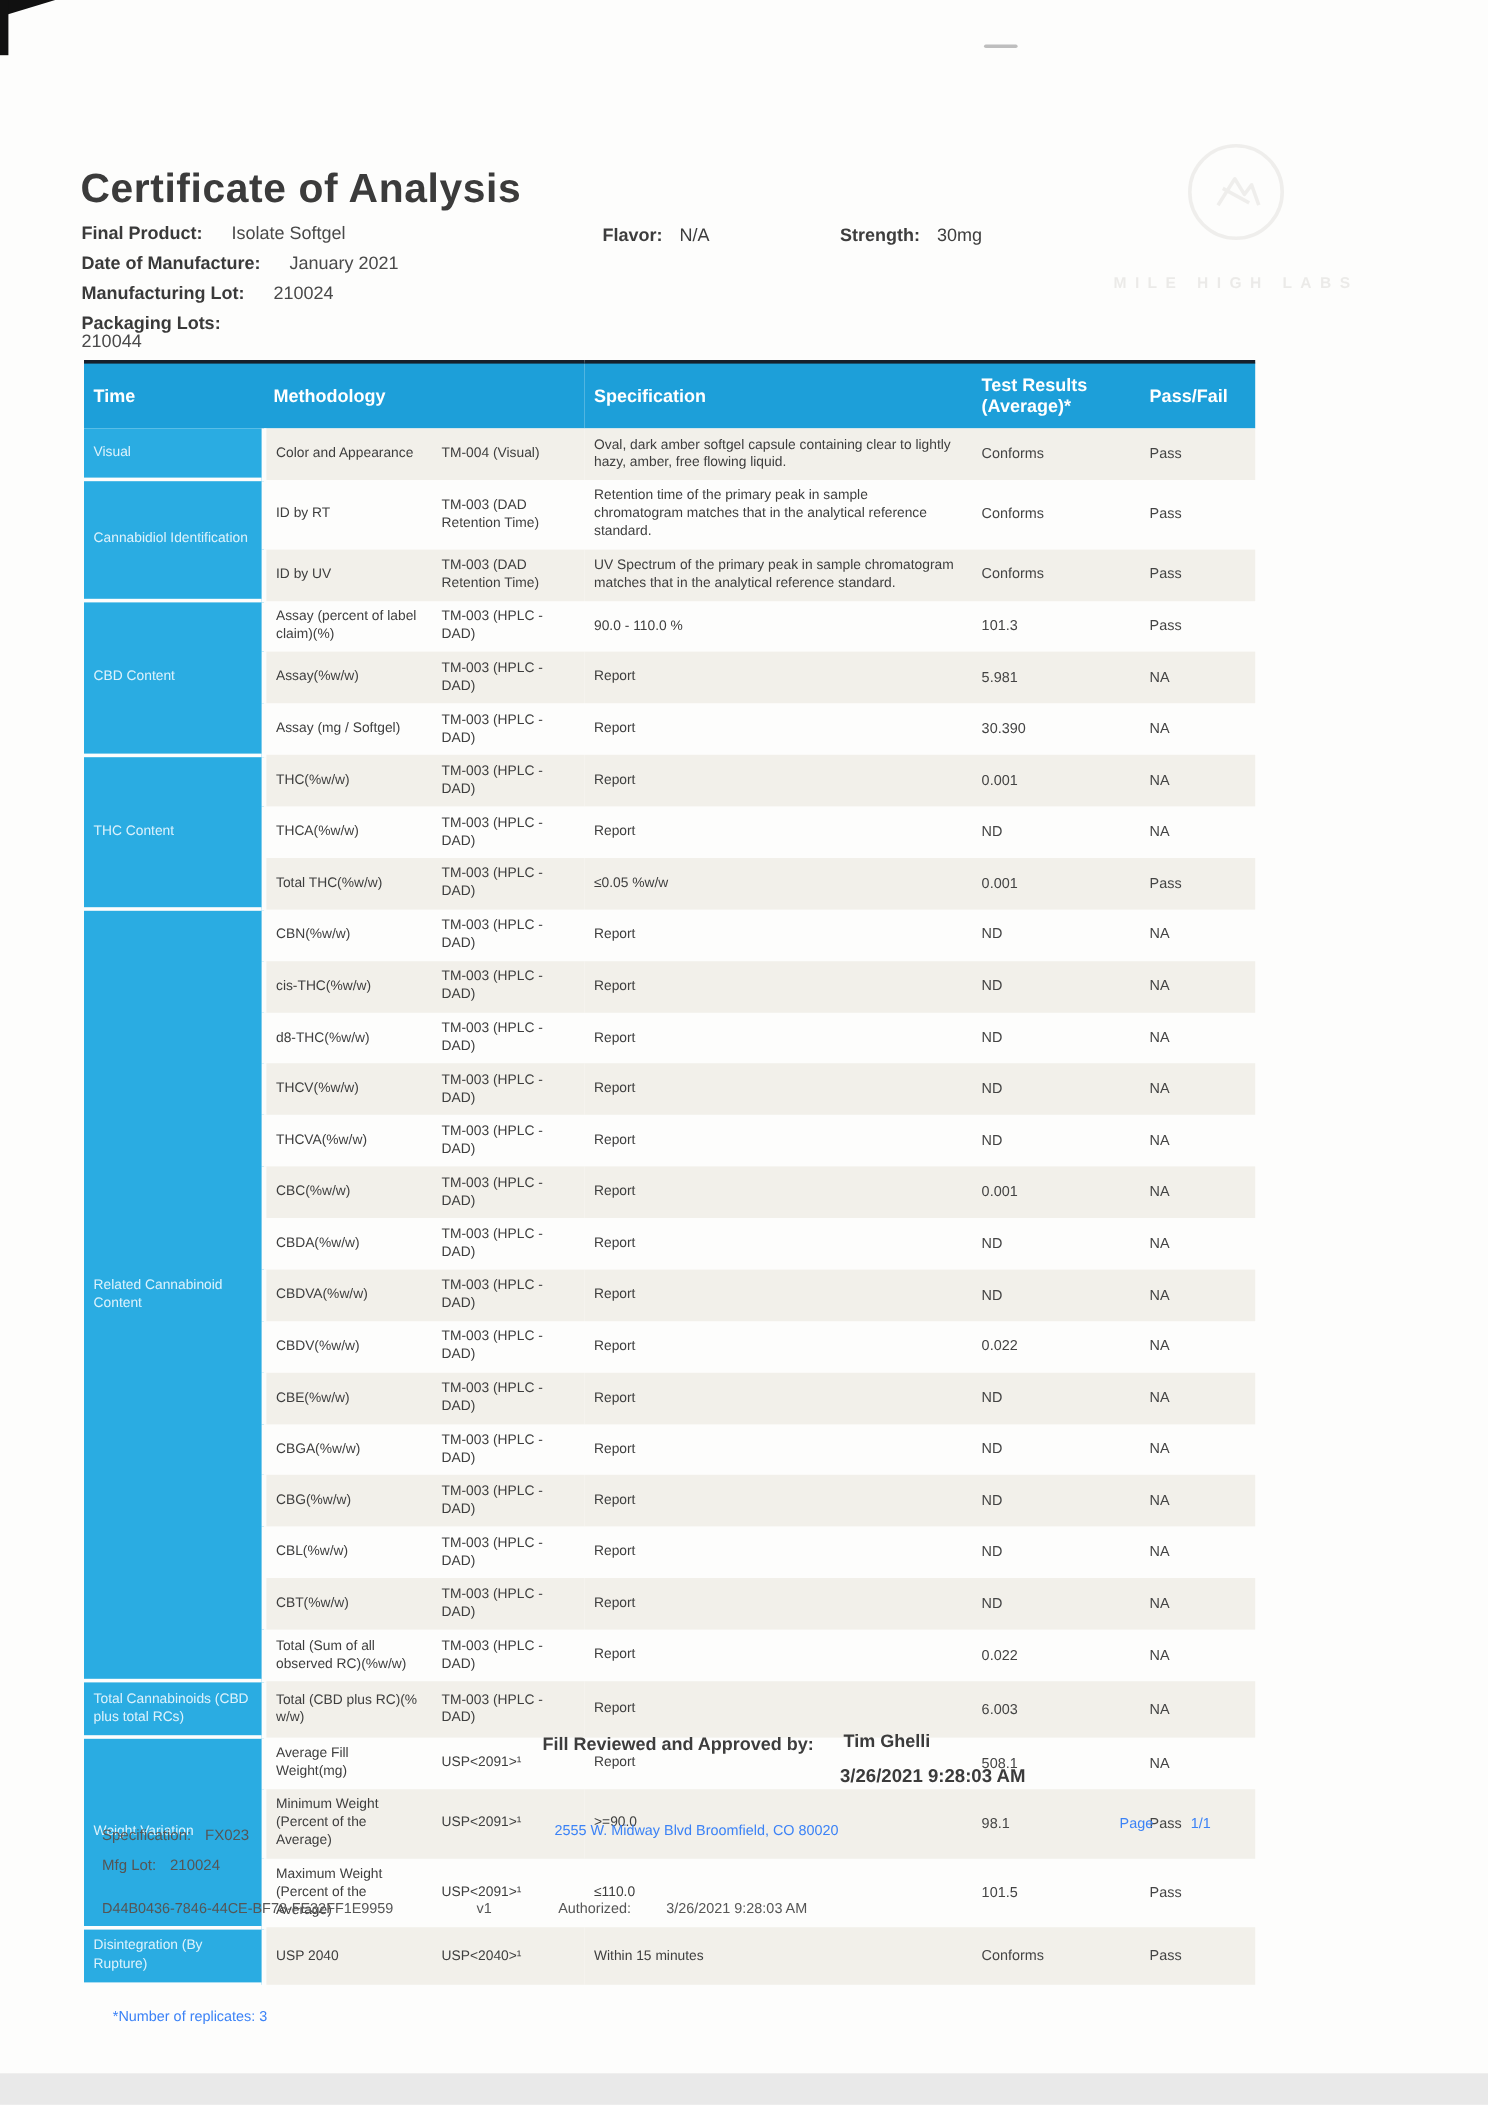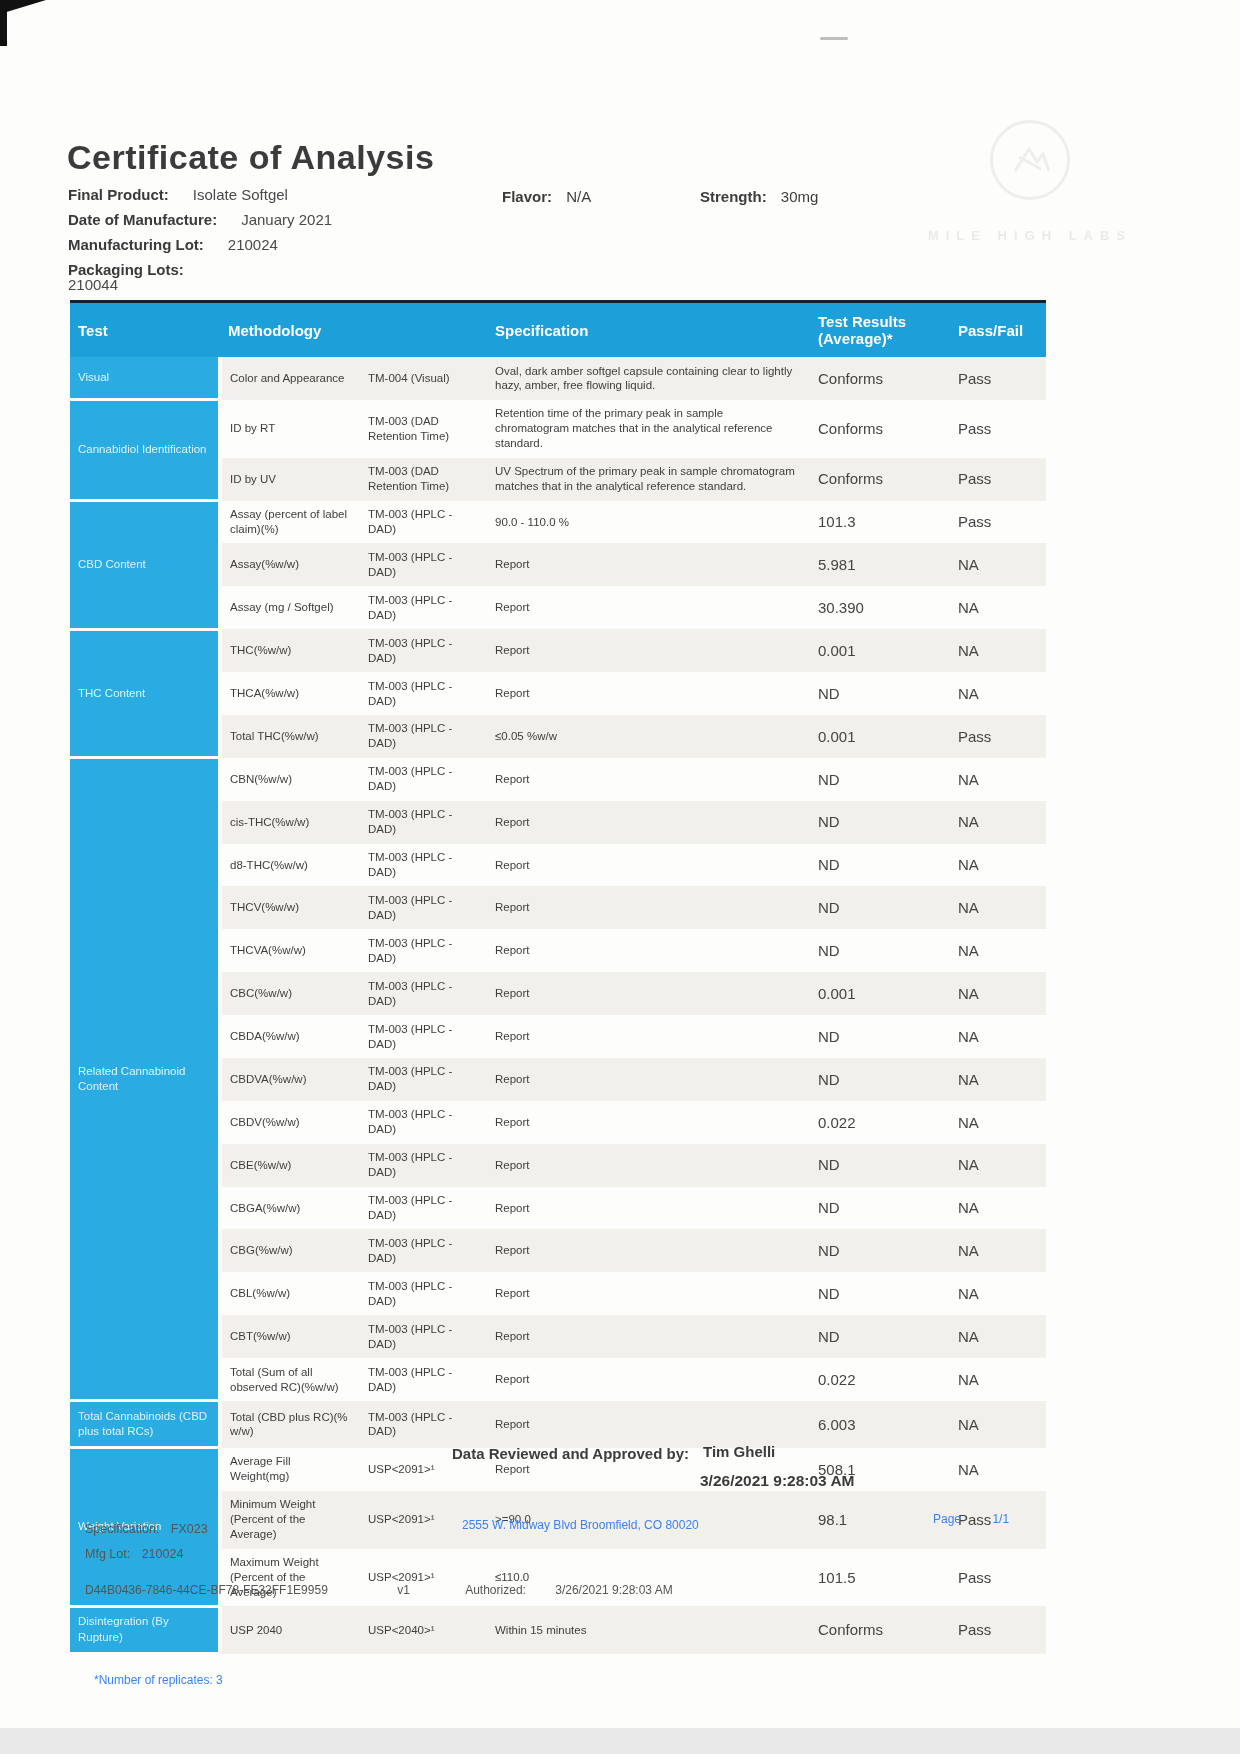--- a/index.html
+++ b/index.html
@@ -32,21 +32,21 @@
   .table-wrap{position:absolute;left:70px;top:300px;width:976px;}
   table.coa{border-collapse:collapse;width:976px;table-layout:fixed;font-size:11.5px;}
   table.coa thead th{background:#1d9fd9;color:#fff;font-size:15px;font-weight:bold;text-align:left;
       padding:10px 8px;border-top:3px solid #16202c;vertical-align:middle;}
   th.th-test{padding-left:24px;}
   th.th-meth,th.th-spec{text-align:center;}
   td{vertical-align:middle;padding:6.5px 8px;line-height:1.3;color:#3e3e3e;}
   td.cat{background:#2aace2;color:#ddf2fc;border-right:4px solid #fdfdfc;border-bottom:3px solid #fdfdfc;
       padding-left:8px;font-size:11.5px;line-height:1.35;}
   tr.stripe td.data{background:#f2f0ea;}
-  td.result,td.pf{font-size:15px;color:#444;}
+  td.result,td.pf{font-size:12px;color:#444;}
   td.spec{padding-right:14px;}
   .footnotes{margin-top:14px;margin-left:24px;font-size:12px;color:#3b82f6;line-height:1.85;}
 
   
   .approval{position:absolute;left:452px;top:1445px;font-size:15px;}
   .approval .lbl{font-weight:bold;}
   .approval-name{position:absolute;left:703px;top:1443px;font-size:15px;font-weight:bold;color:#3b3b3b;}
   .approval-date{position:absolute;left:700px;top:1472px;font-size:15.5px;font-weight:bold;color:#3b3b3b;}
   .footer-spec{position:absolute;left:85px;top:1522px;font-size:12.5px;color:#555;}
   .footer-mfg{position:absolute;left:85px;top:1547px;font-size:12.5px;color:#555;text-align:center;}
@@ -113,21 +113,21 @@
       <colgroup>
         <col style="width:150px">
           <col style="width:140px">
           <col style="width:127px">
         <col style="width:323px">
           <col style="width:140px">
           <col style="width:96px">
       </colgroup>
       <thead>
         <tr>
-          <th class="th-test">Test</th>
+          <th class="th-test">Time</th>
           <th class="th-meth" colspan="2">Methodology</th>
           <th class="th-spec">Specification</th>
           <th>Test Results (Average)*</th>
           <th>Pass/Fail</th>
         </tr>
       </thead>
       <tbody id="coa-body">
           <tr class="stripe">
             <td class="cat" rowspan="1">Visual</td>
             <td class="data ">Color and Appearance</td>
@@ -341,21 +341,21 @@
           </tr>
         </tbody>
     </table>
 
     <div class="footnotes">
       <div>*Number of replicates: 3</div>
     </div>
   </div>
 
   <div class="approval">
-    <span class="lbl">Data Reviewed and Approved by:</span>
+    <span class="lbl">Fill Reviewed and Approved by:</span>
   </div>
   <div class="approval-name">Tim Ghelli</div>
   <div class="approval-date">3/26/2021 9:28:03 AM</div>
 
   <div class="footer-spec">
     <span>Specification:</span>
     <span style="margin-left:8px">FX023</span>
   </div>
   <div class="footer-mfg">
     <span>Mfg Lot:</span>

